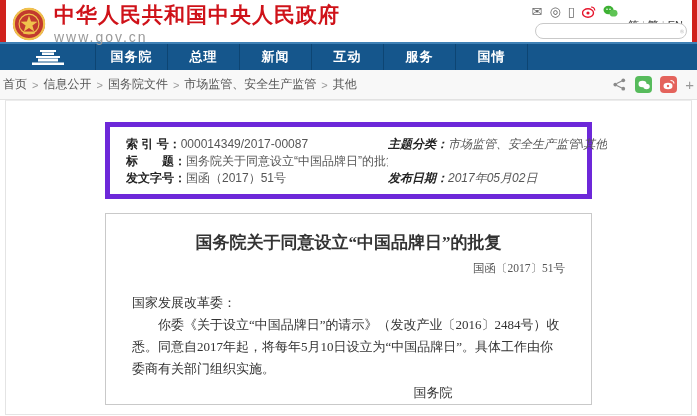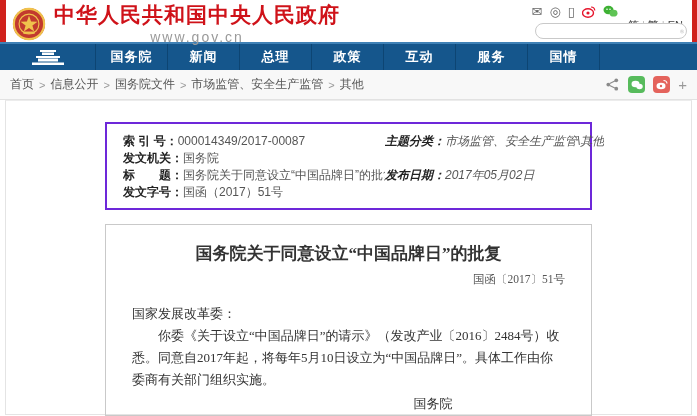--- a/index.html
+++ b/index.html
@@ -6,21 +6,21 @@
   html,body { width:697px; height:416px; overflow:hidden; background:#fff;
     font-family:"Liberation Sans","DejaVu Sans",sans-serif; }
 
   
   .header { position:relative; height:42px; background:#fff; }
   .red-strip { position:absolute; top:0; height:42px; background:#d0211c; }
   .red-strip.left { left:0; width:6px; }
   .red-strip.right { right:0; width:5px; }
   .brand { position:absolute; left:12px; top:3px; display:flex; align-items:center; }
   .emblem { width:34px; height:34px; flex:0 0 34px; }
-  .brand-text { margin-left:8px;text-align:center; }
+  .brand-text { margin-left:8px; }
   .site-title { font-size:21px; font-weight:bold; color:#cf1219; line-height:23px; letter-spacing:1px; }
   .site-url { font-size:14px; color:#9a9a9a; letter-spacing:2px; margin-top:3px; }
   .top-icons { position:absolute; right:14px; top:4px; display:flex; align-items:center; gap:7px; height:15px; }
   .tico { font-size:13px; color:#666; line-height:14px; }
   .tico svg { display:block; }
   .lang { font-size:11px; color:#444; margin-left:3px;margin-top:28px; }
   .lang .sep { color:#bbb; padding:0 3px; }
   .searchbar { position:absolute; right:10px; top:23px; width:152px; height:16px;
     border:1px solid #c9c9c9; border-radius:9px; background:#fff; display:flex; align-items:center; }
   .searchbar input { flex:1; border:none; outline:none; background:transparent; height:12px;
@@ -30,35 +30,35 @@
   
   .nav { height:28px; background:#15568c; border-top:2px solid #3f81b6; display:flex; }
   .nav-cell { display:flex; align-items:center; justify-content:center;
     border-right:1px solid #0d4573; color:#fff; font-size:13px; font-weight:bold; cursor:pointer; }
   .nav-home { flex:0 0 96px; }
   .nav-item { flex:0 0 72px; letter-spacing:1px; }
   .nav-fill { flex:1; border-right:none; }
 
   
   .breadcrumb { height:30px; background:#f8f8f8; border-bottom:1px solid #e2e2e2;
-    display:flex; align-items:center; padding:0 10px; font-size:12px; color:#555; }
+    display:flex; align-items:center; padding:0 3px; font-size:12px; color:#555; }
   .crumb { cursor:pointer; }
   .crumb-sep { color:#999; padding:0 5px; font-size:11px; }
   .bc-tools { margin-left:auto; display:flex; align-items:center; gap:8px; }
   .share-box { width:17px; height:17px; border-radius:4px; display:flex; align-items:center;
     justify-content:center; cursor:pointer; }
   .share-wechat { background:#57bb5c; }
   .share-weibo { background:#e4635c; }
   .share-plus { color:#999; font-size:15px; line-height:15px; cursor:pointer; }
 
   
   .content-wrap { margin:0 5px; border:1px solid #e4e4e4; border-top:1px solid #ececec;
     background:#fff; height:315px; padding-top:21px; }
 
-  .meta-box { width:487px; margin:0 auto; border:2px solid #6d28d9; padding:9px 16px 7px;
+  .meta-box { width:487px; margin:0 auto; border:5px solid #6d28d9; padding:9px 16px 7px;
     display:flex; font-size:12px; }
   .meta-col.left { width:262px; }
   .meta-col.right { flex:1;font-style:italic; }
   .meta-row { line-height:17px; height:17px; white-space:nowrap; overflow:hidden; }
   .meta-row.spacer { height:17px; }
   .meta-label { font-weight:bold; color:#222; }
   .meta-value { color:#555; }
 
   .doc-box { width:487px; margin:14px auto 0; border:1px solid #c9c9c9;
     padding:17px 26px 0; font-family:"Liberation Serif","DejaVu Serif",serif; color:#333; }
@@ -129,23 +129,22 @@
   <div class="nav-cell nav-home">
     <svg width="44" height="18" viewBox="0 0 44 18">
       <rect x="14" y="2" width="16" height="2" fill="#fff"></rect>
       <rect x="16" y="4.5" width="12" height="2.5" fill="#fff"></rect>
       <rect x="10" y="8" width="24" height="2" fill="#fff"></rect>
       <rect x="12" y="10.5" width="20" height="3" fill="#fff"></rect>
       <rect x="6" y="14.5" width="32" height="2.5" fill="#fff"></rect>
     </svg>
   </div>
   <div class="nav-cell nav-item">国务院</div>
+  <div class="nav-cell nav-item">总理</div>
   <div class="nav-cell nav-item">新闻</div>
-  <div class="nav-cell nav-item">总理</div>
-  <div class="nav-cell nav-item">政策</div>
   <div class="nav-cell nav-item">互动</div>
   <div class="nav-cell nav-item">服务</div>
   <div class="nav-cell nav-item">国情</div>
   <div class="nav-cell nav-fill"></div>
 </div>
 
 <div class="breadcrumb">
   <span class="crumb">首页</span>
   <span class="crumb-sep">&gt;</span>
   <span class="crumb">信息公开</span>
@@ -180,23 +179,20 @@
     <span class="share-plus">+</span>
   </div>
 </div>
 
 <div class="content-wrap">
 
   <div class="meta-box">
     <div class="meta-col left">
       <div class="meta-row">
         <span class="meta-label">索 引 号：</span><span class="meta-value">000014349/2017-00087</span>
-      </div>
-      <div class="meta-row">
-        <span class="meta-label">发文机关：</span><span class="meta-value">国务院</span>
       </div>
       <div class="meta-row">
         <span class="meta-label">标　　题：</span><span class="meta-value">国务院关于同意设立“中国品牌日”的批复</span>
       </div>
       <div class="meta-row">
         <span class="meta-label">发文字号：</span><span class="meta-value">国函（2017）51号</span>
       </div>
     </div>
     <div class="meta-col right">
       <div class="meta-row">

